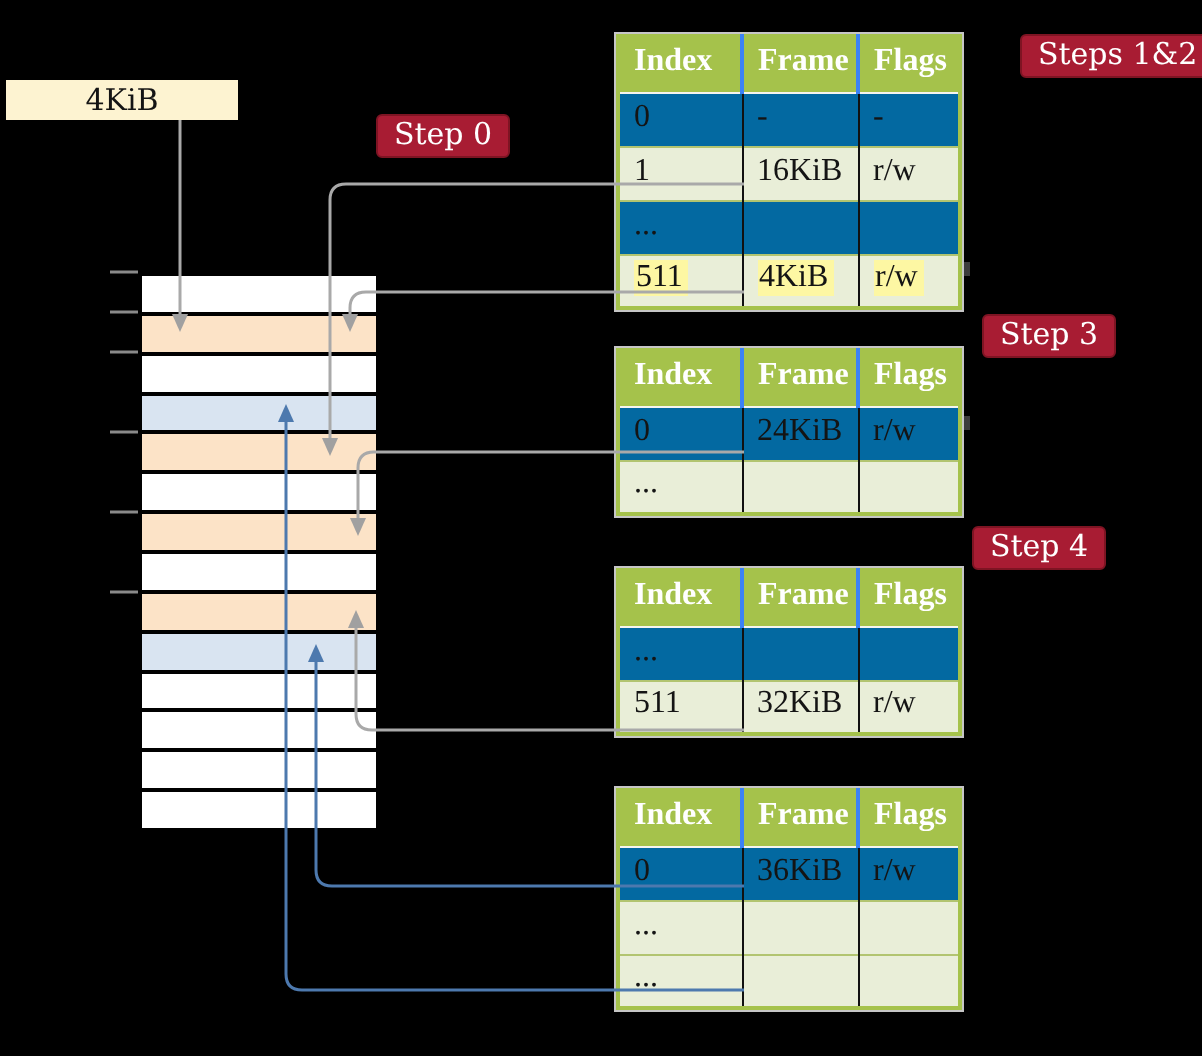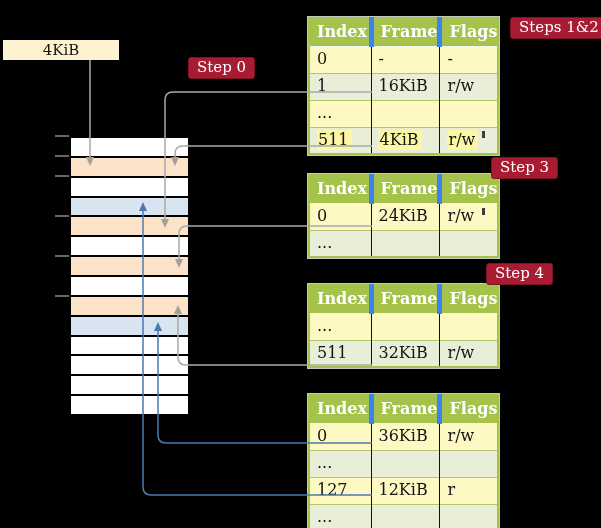--- a/index.html
+++ b/index.html
@@ -16,31 +16,32 @@
   }
   
   .step{
     position:absolute;background:#a81c33;color:#ffffff;
     font-size:15px;line-height:17px;padding:1px 8px 2px;
     border:1px solid #7e1423;border-radius:3px;white-space:nowrap;z-index:3;
   }
   
   table.ptable{
     position:absolute;left:308px;border-collapse:collapse;
-    background:#fef9c3;color:#141414;font-size:16px;
+    background:#0369a1;color:#141414;font-size:16px;
     border:2px solid #a5c24b;outline:1px solid #c6c6c6;z-index:2;
     table-layout:fixed;
+    font-family:Liberation Serif, serif;
   }
   .ptable col.c1{width:62px}
   .ptable col.c2{width:58px}
   .ptable col.c3{width:51px}
   .ptable th{
     background:#a5c24b;color:#ffffff;font-weight:bold;font-size:16px;
     text-align:left;height:28px;box-sizing:border-box;
-    padding:0 0 2px 7px;border-left:5px solid #3b82f6;
+    padding:0 0 2px 7px;border-left:2px solid #3b82f6;
     border-bottom:1px solid #f5f5ef;
   }
   .ptable th:first-child{border-left:none}
   .ptable td{
     height:27px;box-sizing:border-box;padding:0 0 2px 7px;
     border-left:1px solid #111111;vertical-align:middle;overflow:hidden;
   }
   .ptable td:first-child{border-left:none}
   .ptable tbody tr + tr td{border-top:1px solid #b2c470}
   .ptable tr.shade{background:#e9eed8}
@@ -192,25 +193,20 @@
   <tbody>
     <tr>
       <td>0</td>
       <td>36KiB</td>
       <td>r/w</td>
     </tr>
     <tr class="shade">
       <td>...</td>
       <td></td>
       <td></td>
-    </tr>
-    <tr>
-      <td>127</td>
-      <td>12KiB</td>
-      <td>r</td>
     </tr>
     <tr class="shade">
       <td>...</td>
       <td></td>
       <td></td>
     </tr>
   </tbody>
 </table>
 
 <div class="dash" style="left:482px;top:131px"></div>

